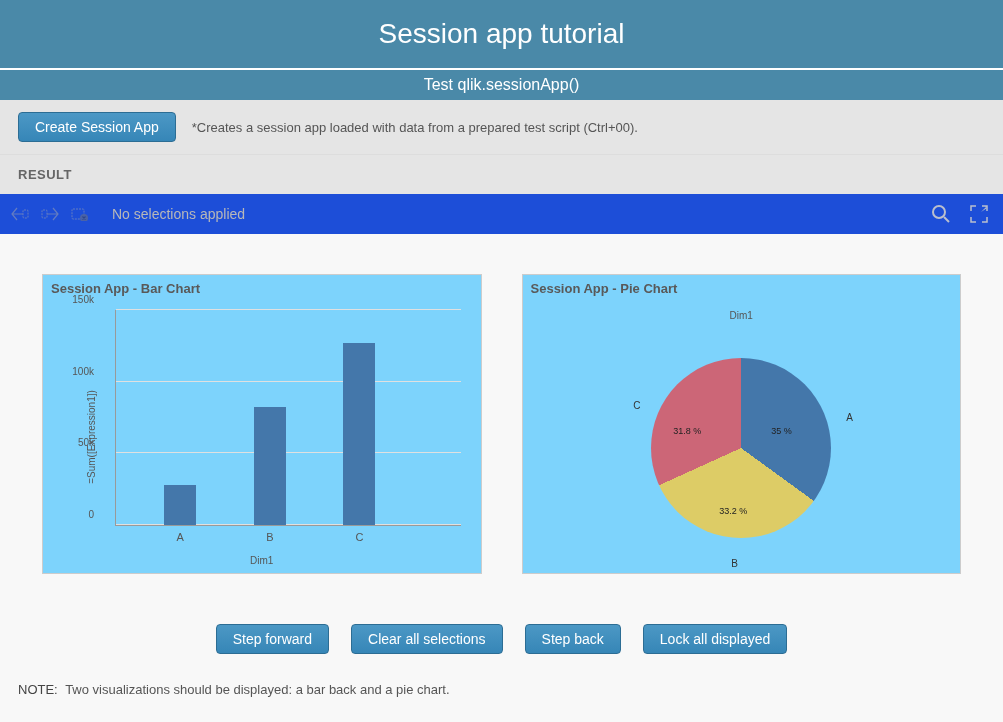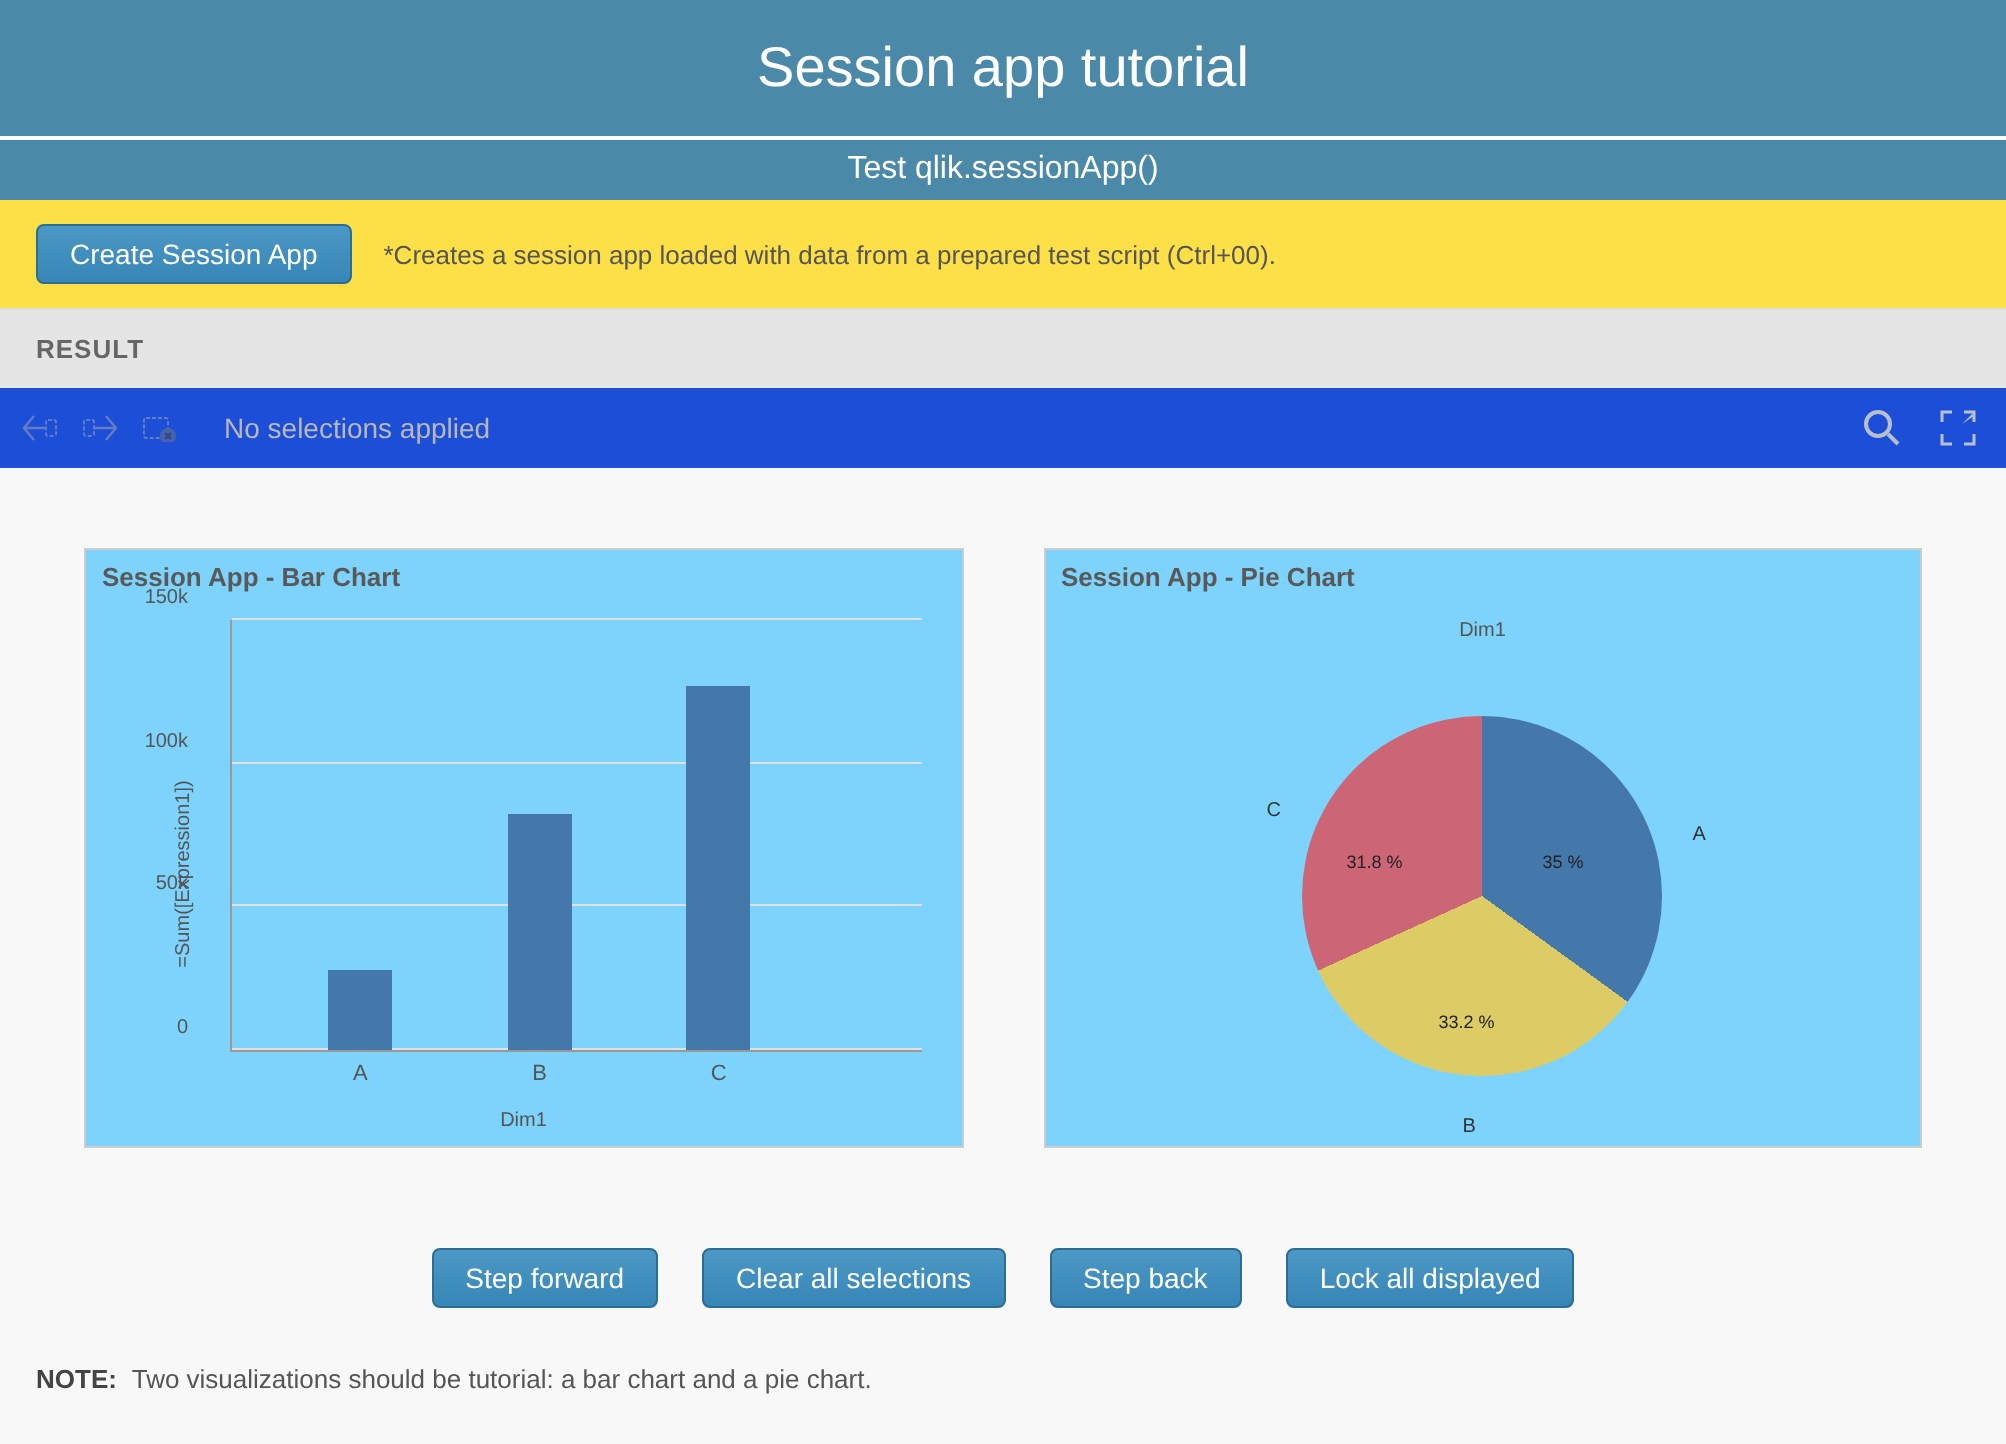--- a/index.html
+++ b/index.html
@@ -16,21 +16,21 @@
 .header-sub {
   background: #4a89a8;
   color: #fff;
   text-align: center;
   padding: 6px 0;
   font-size: 16px;
   border-top: 2px solid #fff;
 }
 
 .create-bar {
-  background: #fde047;
+  background: #e5e5e5;
   padding: 12px 18px;
   display: flex;
   align-items: center;
   gap: 16px;
   border-bottom: 1px solid #ddd;
 }
 .btn {
   background: linear-gradient(#4c98c5, #3686b7);
   color: #fff;
   border: 1px solid #2c6d94;
@@ -125,21 +125,21 @@
 .pie-pct { position: absolute; font-size: 9px; color: #222; }
 
 .action-row {
   display: flex;
   justify-content: center;
   gap: 22px;
   padding: 30px 0 20px;
 }
 
 .note-row { padding: 8px 18px 16px; font-size: 13px; color: #555; }
-.note-label { font-weight: bold; color: #444; margin-right: 4px; }
+.note-label { font-weight: normal; color: #444; margin-right: 4px; }
 
 svg { display: block; }
 </style>
 </head>
 <body>
 
 <div class="header-main">Session app tutorial</div>
 <div class="header-sub">Test qlik.sessionApp()</div>
 
 <div class="create-bar">
@@ -241,14 +241,14 @@
 
 <div class="action-row">
   <button class="btn">Step forward</button>
   <button class="btn">Clear all selections</button>
   <button class="btn">Step back</button>
   <button class="btn">Lock all displayed</button>
 </div>
 
 <div class="note-row">
   <span class="note-label">NOTE:</span>
-  <span>Two visualizations should be tutorial: a bar chart and a pie chart.</span>
+  <span>Two visualizations should be displayed: a bar back and a pie chart.</span>
 </div>
 
 </body></html>

